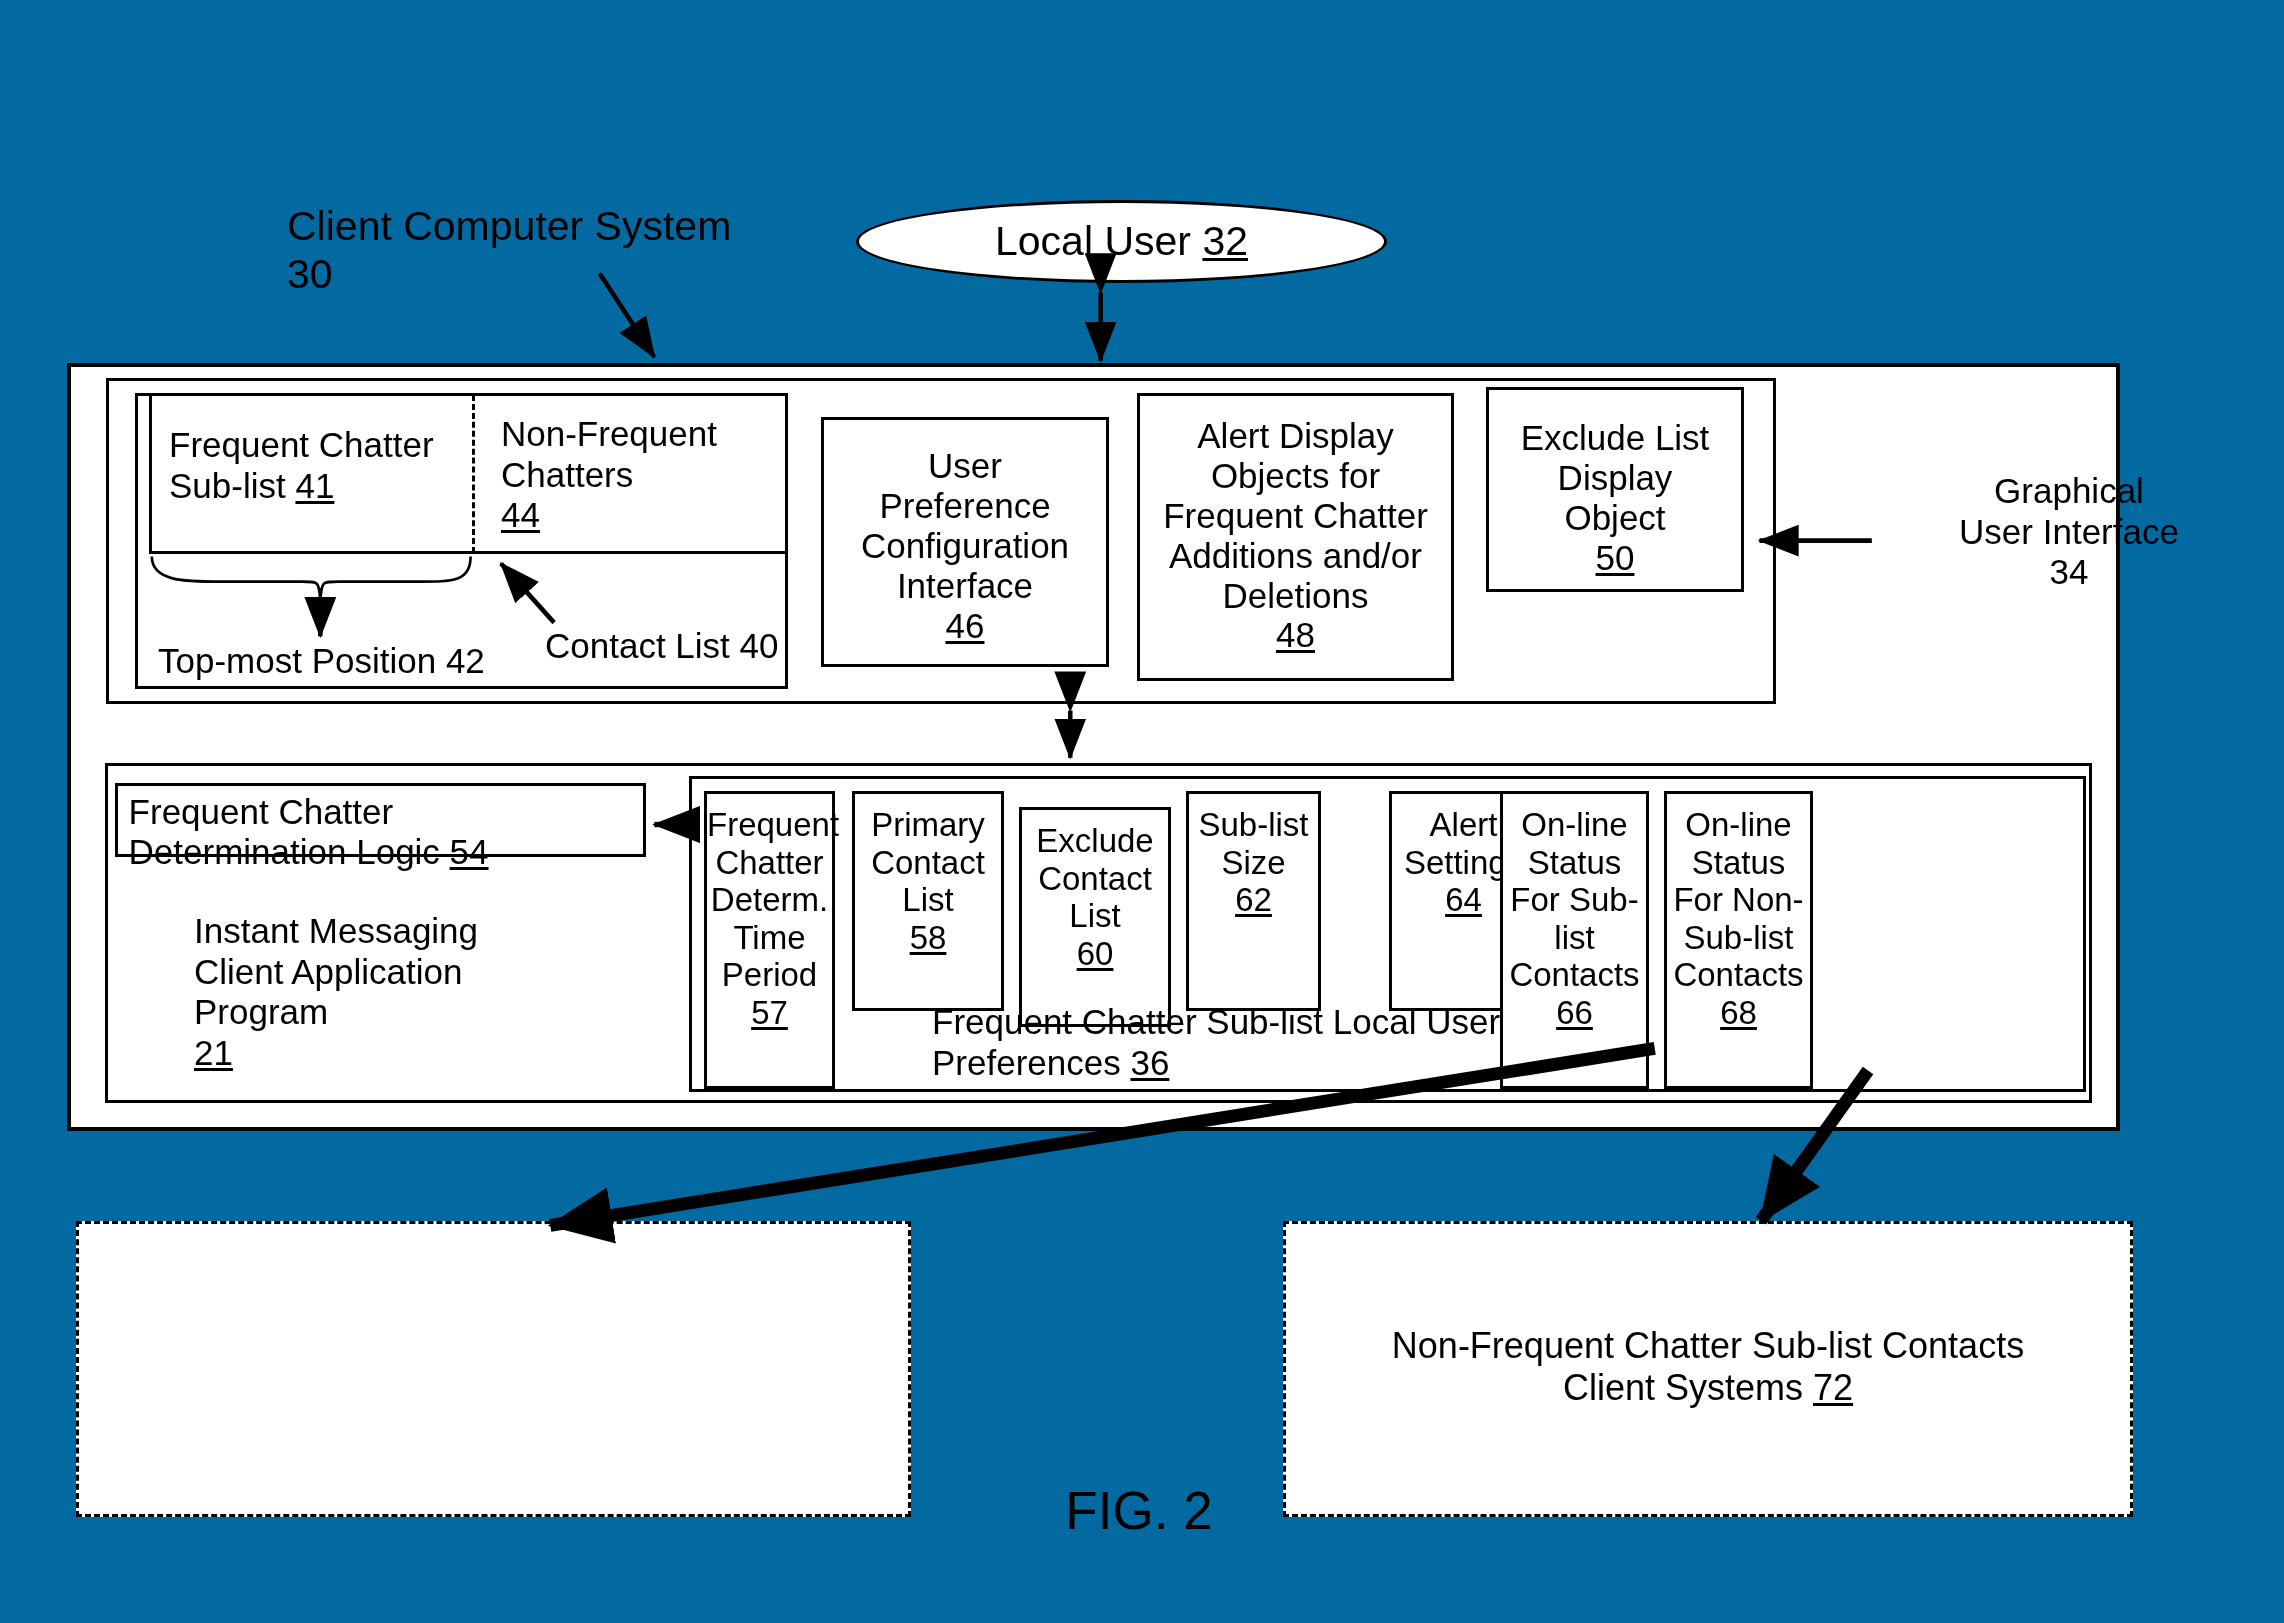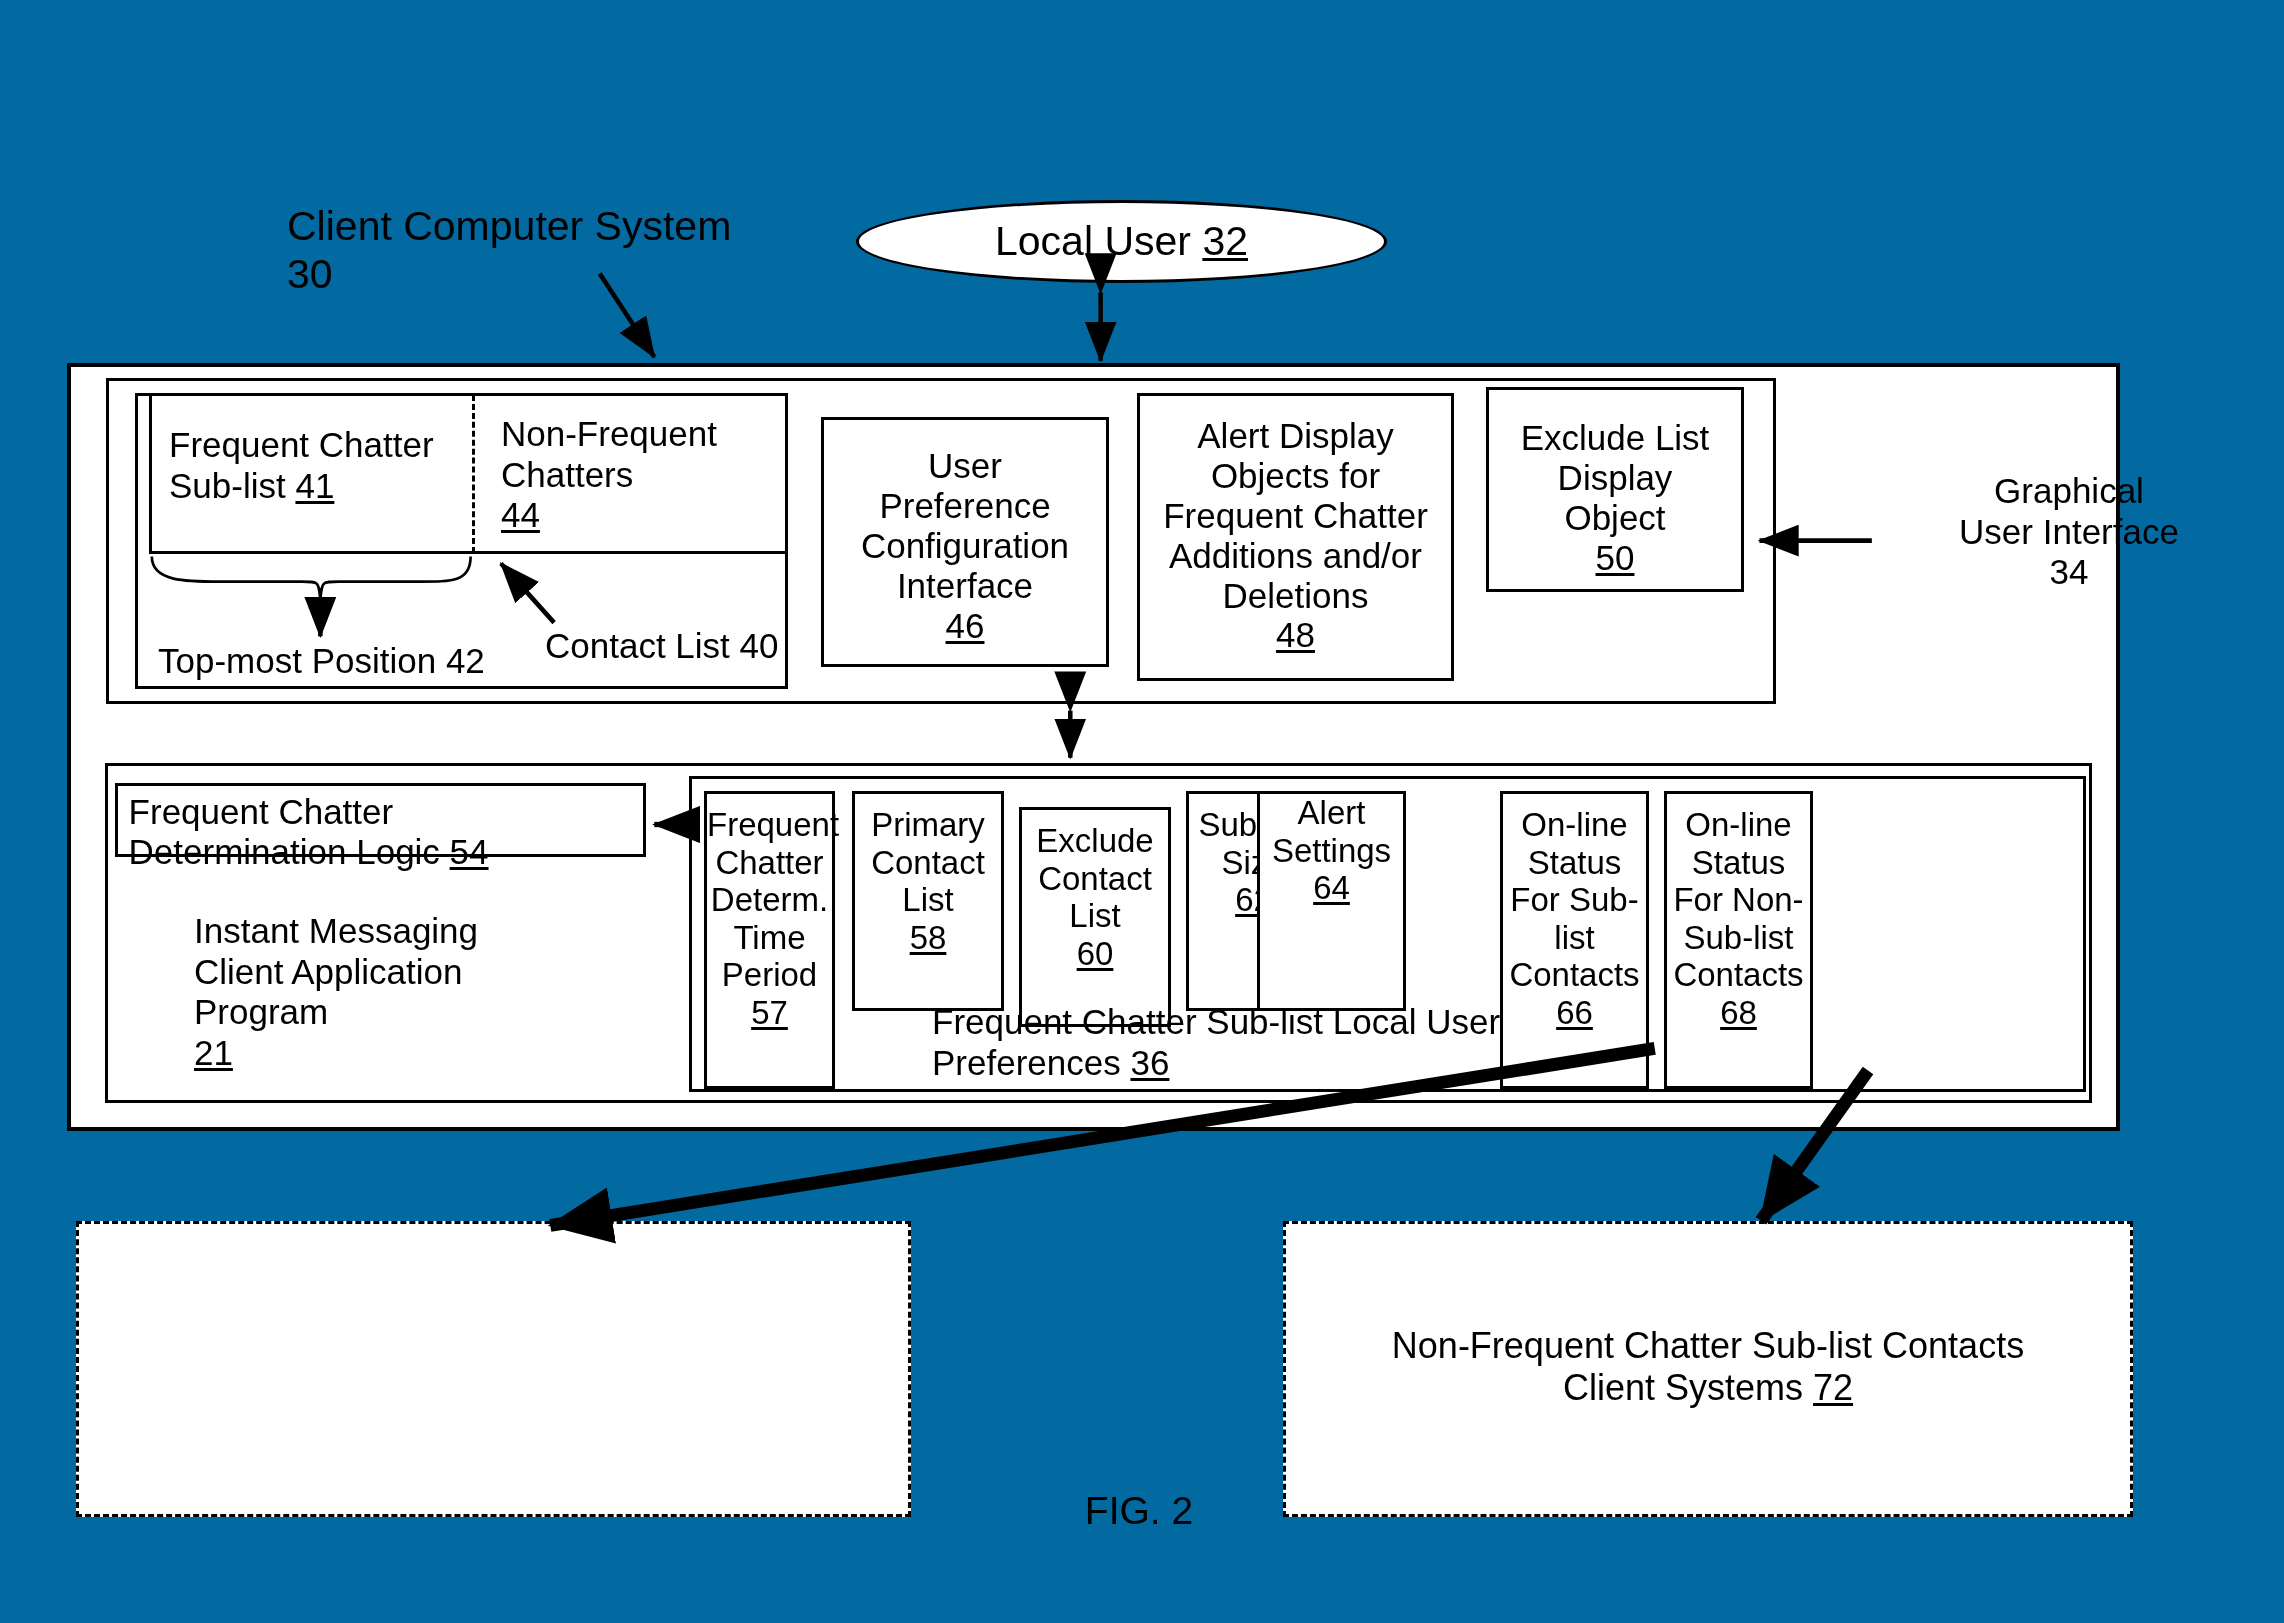--- a/index.html
+++ b/index.html
@@ -167,21 +167,21 @@
         <div class="t44">Exclude</div>
         <div class="t44">Contact</div>
         <div class="t44">List</div>
         <div class="t44"><u>60</u></div>
       </div>
       <div class="abs box thin" style="left: 1186px; top: 791px; width: 135px; height: 220px; display: block; padding-top: 12px;">
         <div class="t44">Sub-list</div>
         <div class="t44">Size</div>
         <div class="t44"><u>62</u></div>
       </div>
-      <div class="abs box thin" style="left: 1257px; top: 791px; width: 149px; height: 220px; display: block; ">
+      <div class="abs box thin" style="left: 1389px; top: 791px; width: 149px; height: 220px; display: block; padding-top: 12px;">
         <div class="t44">Alert</div>
         <div class="t44">Settings</div>
         <div class="t44"><u>64</u></div>
       </div>
       <div class="abs box thin" style="left: 1500px; top: 791px; width: 149px; height: 298px; display: block; padding-top: 12px;">
         <div class="t44">On-line</div>
         <div class="t44">Status</div>
         <div class="t44">For Sub-</div>
         <div class="t44">list</div>
         <div class="t44">Contacts</div>
@@ -203,21 +203,21 @@
   </div>
 
   <div class="abs dashed-box" style="left:76px; top:1221px; width:835px; height:296px;"></div>
 
   <div class="abs dashed-box" style="left:1283px; top:1221px; width:850px; height:296px;"></div>
   <div class="abs plain t48" style="left:1298px; top:1325px; width:820px; height:91px; display:block; text-align:center;">
     <div>Non-Frequent Chatter Sub-list Contacts</div>
     <div><span>Client Systems </span><u>72</u></div>
   </div>
 
-  <div class="abs plain t54" style="left:1010px; top:1484px; width:258px; height:53px; font-size:39px;">FIG. 2</div>
+  <div class="abs plain t54" style="left:1010px; top:1484px; width:258px; height:53px; font-size:53px;">FIG. 2</div>
 
   <svg class="overlay" viewBox="0 0 3009 2139">
     <defs>
       <marker id="ah" markerWidth="9" markerHeight="7" refX="8.6" refY="3.5" orient="auto" markerUnits="strokeWidth">
         <path d="M0,0 L9,3.5 L0,7 z" fill="#000"></path>
       </marker>
       <marker id="ah-thick" markerWidth="5" markerHeight="4.4" refX="4.8" refY="2.2" orient="auto" markerUnits="strokeWidth">
         <path d="M0,0 L5,2.2 L0,4.4 z" fill="#000"></path>
       </marker>
     </defs>

